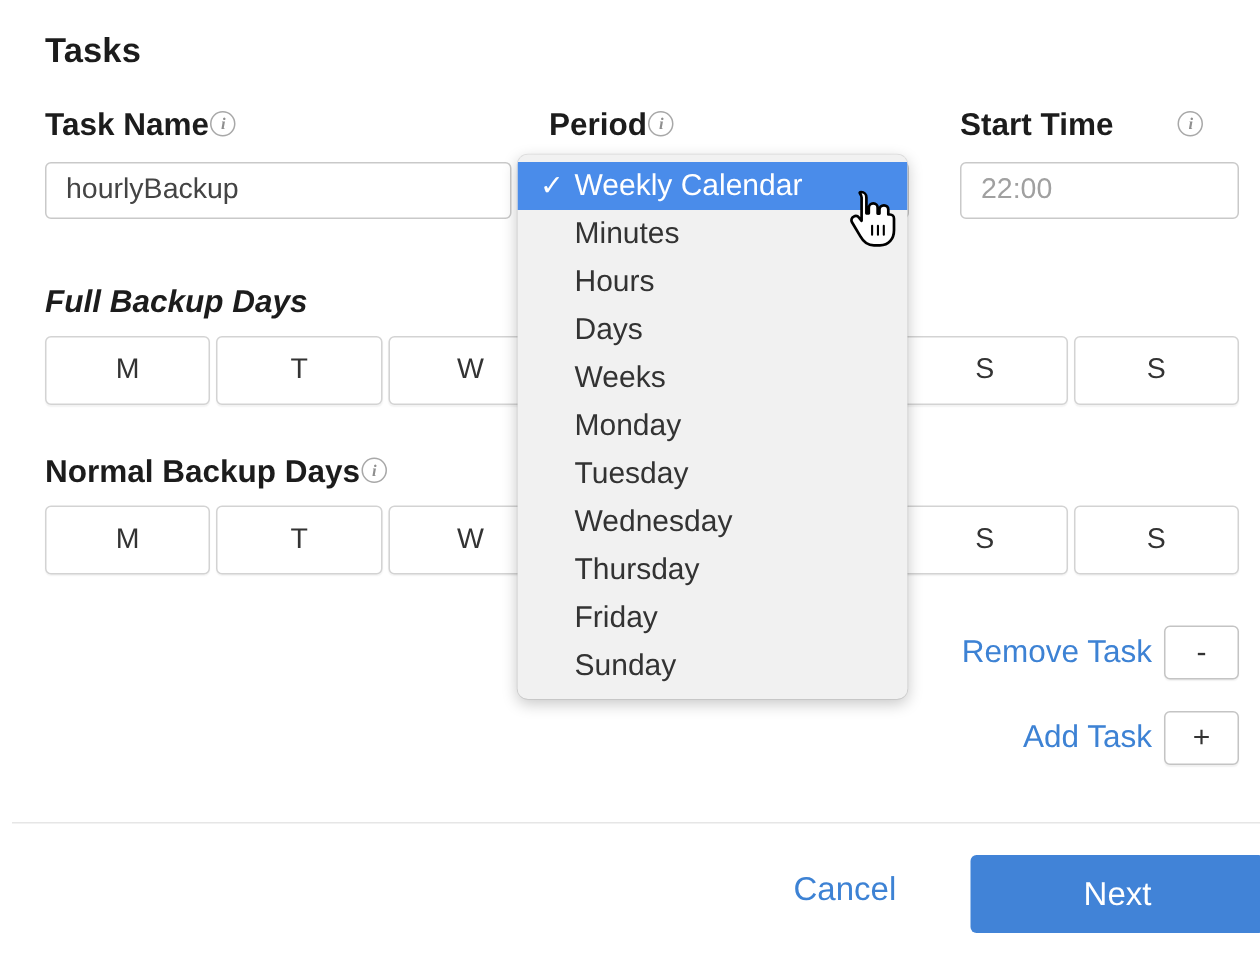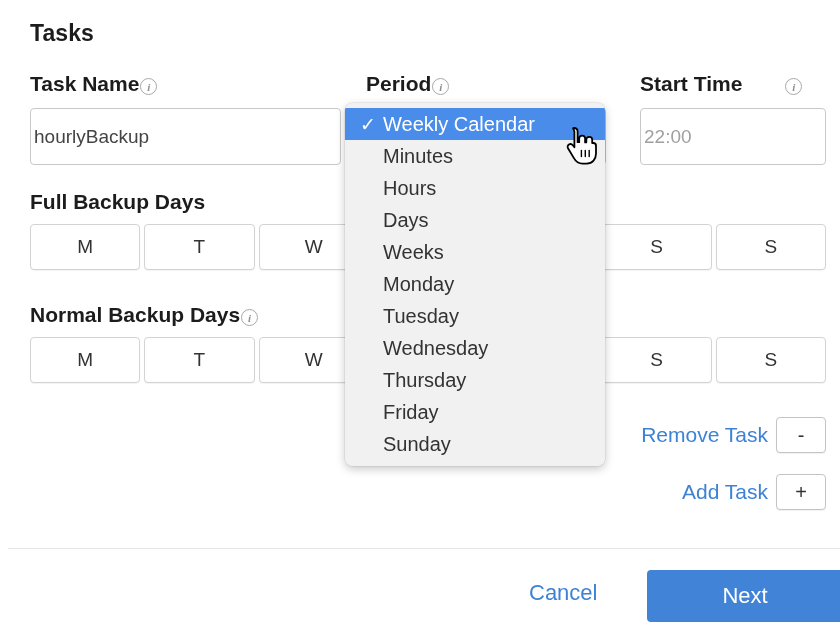--- a/index.html
+++ b/index.html
@@ -35,26 +35,26 @@
   }
 
   
   .field-label {
     position: absolute;
     font-size: 21px;
     font-weight: bold;
     color: #1c1c1c;
     white-space: nowrap;
     display: flex;
-    align-items: center;
+    align-items: flex-start;
   }
   .label-task-name { left: 22px; top: 72px; }
   .label-period    { left: 358px; top: 72px; }
   .label-start     { left: 632px; top: 72px; gap: 42px; }
-  .label-full-days { left: 22px; top: 190px; }
+  .label-full-days { left: 22px; top: 190px; font-style: italic; }
   .label-normal-days { left: 22px; top: 303px; }
 
   
   .info-icon {
     display: inline-block;
     width: 17px;
     height: 17px;
     border-radius: 50%;
     border: 1.3px solid #a8a8a8;
     color: #8f8f8f;
@@ -67,27 +67,27 @@
     position: relative;
     top: 2px;
     box-sizing: border-box;
     font-family: "Liberation Serif", serif;
   }
 
   
   .text-input {
     position: absolute;
     box-sizing: border-box;
-    height: 57px;
+    height: 38px;
     border: 1px solid #c9c9c9;
     border-radius: 4px;
     background: #ffffff;
     font-size: 19px;
     color: #444444;
-    padding: 0 3px;
+    padding: 0 13px;
     font-family: "Liberation Sans", sans-serif;
     outline: none;
   }
   .input-task-name {
     left: 22px;
     top: 108px;
     width: 311px;
   }
   .input-period {
     left: 358px;

